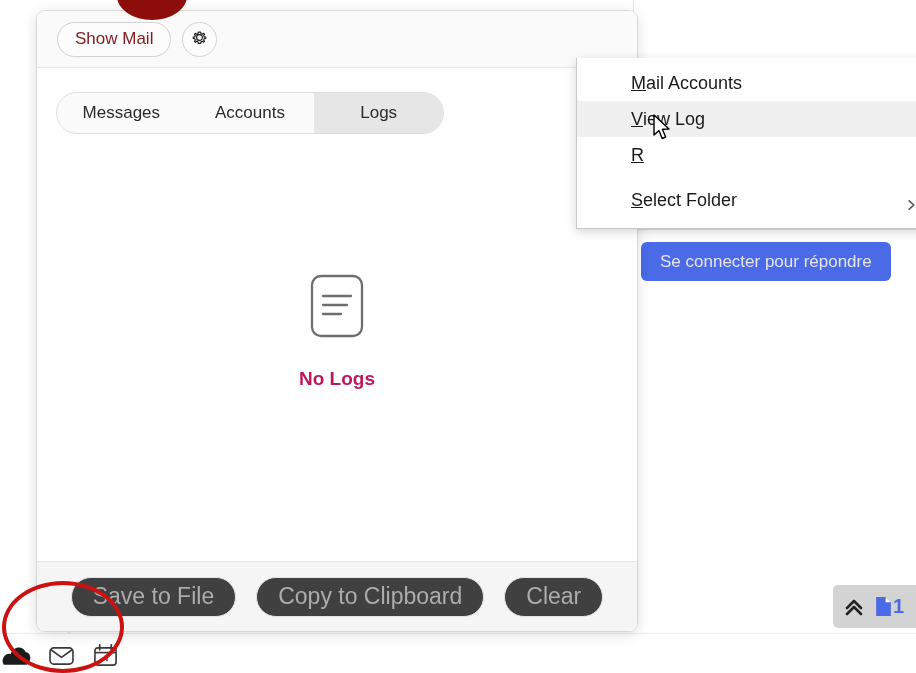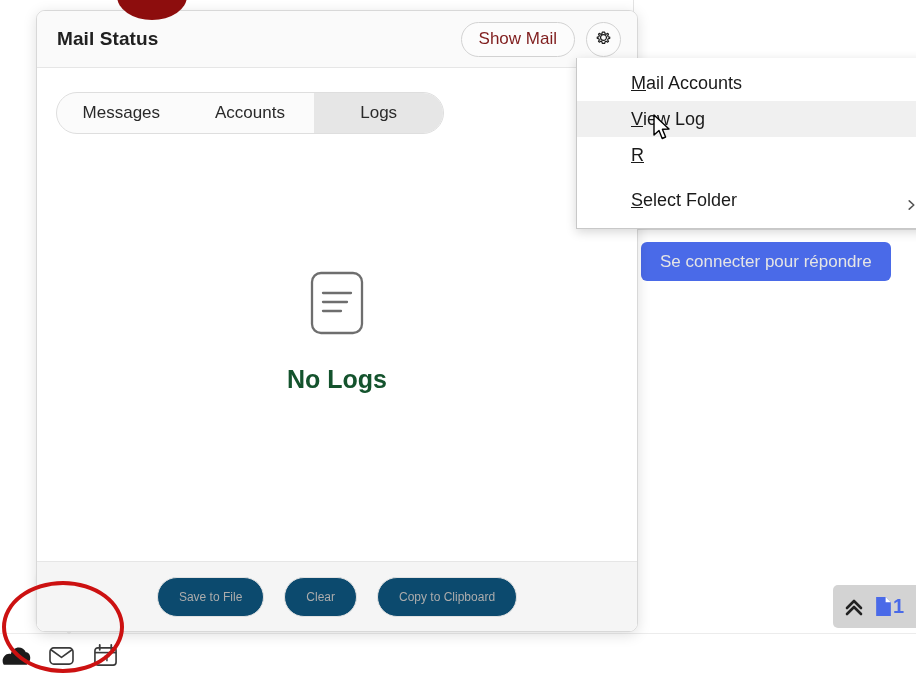--- a/index.html
+++ b/index.html
@@ -215,43 +215,43 @@
 
   
   .empty-state {
     flex: 1 1 auto;
     display: flex; flex-direction: column;
     align-items: center; justify-content: center;
     margin-top: -28px;
   }
   .doc-icon { margin-bottom: 26px; }
   .empty-title {
-    font-size: 25px; font-weight: bold; color: #14532d;
+    font-size: 19px; font-weight: bold; color: #be185d;
     margin-bottom: 3px;
   }
   .empty-sub {
     font-size: 18px; color: #6b6b6b;
   }
 
   .dlg-footer {
     flex: 0 0 70px;
     height: 70px;
     background: #f5f5f5;
     border-top: 1px solid #e6e6e6;
     display: flex; align-items: center; justify-content: center;
     gap: 20px;
   }
   .foot-btn {
     height: 40px;
     padding: 0 21px;
     border: 1px solid #e2e2e2;
     border-radius: 20px;
-    background: #0c4a6e;
+    background: #404040;
     color: #acacac;
-    font-size: 12px;
+    font-size: 23px;
     font-family: "Liberation Sans", sans-serif;
     display: flex; align-items: center; justify-content: center;
     cursor: default;
     white-space: nowrap;
   }
 
   
   .menu {
     position: absolute;
     left: 576px; top: 58px;
@@ -342,21 +342,20 @@
         <path d="M13 14 h5 M15.5 14 v5" stroke="#3a3a3a" stroke-width="1.5"></path>
       </svg>
     </span>
   </div>
 
   <div class="callout"></div>
 
   <div class="dialog">
 
     <div class="dlg-titlebar">
-      <div class="dlg-title">Mail Status</div>
       <button class="pill-btn">Show Mail</button>
       <button class="gear-btn">
         <span>
           <svg viewBox="0 0 24 24" width="19" height="19" aria-hidden="true">
             <path d="M12 8.3 a3.7 3.7 0 1 0 0 7.4 a3.7 3.7 0 1 0 0-7.4 Z
                      M12 5.2 l1.5 0 l0.45 2.0 l1.55 0.66 l1.75 -1.1 l1.08 1.08 l-1.1 1.75 l0.66 1.55 l2.0 0.45 l0 1.5 l-2.0 0.45 l-0.66 1.55 l1.1 1.75 l-1.08 1.08 l-1.75 -1.1 l-1.55 0.66 l-0.45 2.0 l-1.5 0 l-1.5 0 l-0.45 -2.0 l-1.55 -0.66 l-1.75 1.1 l-1.08 -1.08 l1.1 -1.75 l-0.66 -1.55 l-2.0 -0.45 l0 -1.5 l2.0 -0.45 l0.66 -1.55 l-1.1 -1.75 l1.08 -1.08 l1.75 1.1 l1.55 -0.66 l0.45 -2.0 Z" fill="none" stroke="#1c1c1c" stroke-width="1.5" stroke-linejoin="round"></path>
           </svg>
         </span>
       </button>
     </div>
@@ -376,22 +375,22 @@
             <path d="M13 22 H41" stroke="#6e6e6e" stroke-width="2.3" stroke-linecap="round"></path>
             <path d="M13 31 H37" stroke="#6e6e6e" stroke-width="2.3" stroke-linecap="round"></path>
             <path d="M13 40 H31" stroke="#6e6e6e" stroke-width="2.3" stroke-linecap="round"></path>
           </svg>
         </span>
         <div class="empty-title">No Logs</div>
       </div>
 
       <div class="dlg-footer">
         <button class="foot-btn">Save to File</button>
+        <button class="foot-btn">Copy to Clipboard</button>
         <button class="foot-btn">Clear</button>
-        <button class="foot-btn">Copy to Clipboard</button>
       </div>
 
     </div>
   </div>
 
   <div class="menu">
     <div class="menu-item">
       <span class="akey">M</span>
         <span>ail Accounts</span>
     </div>

